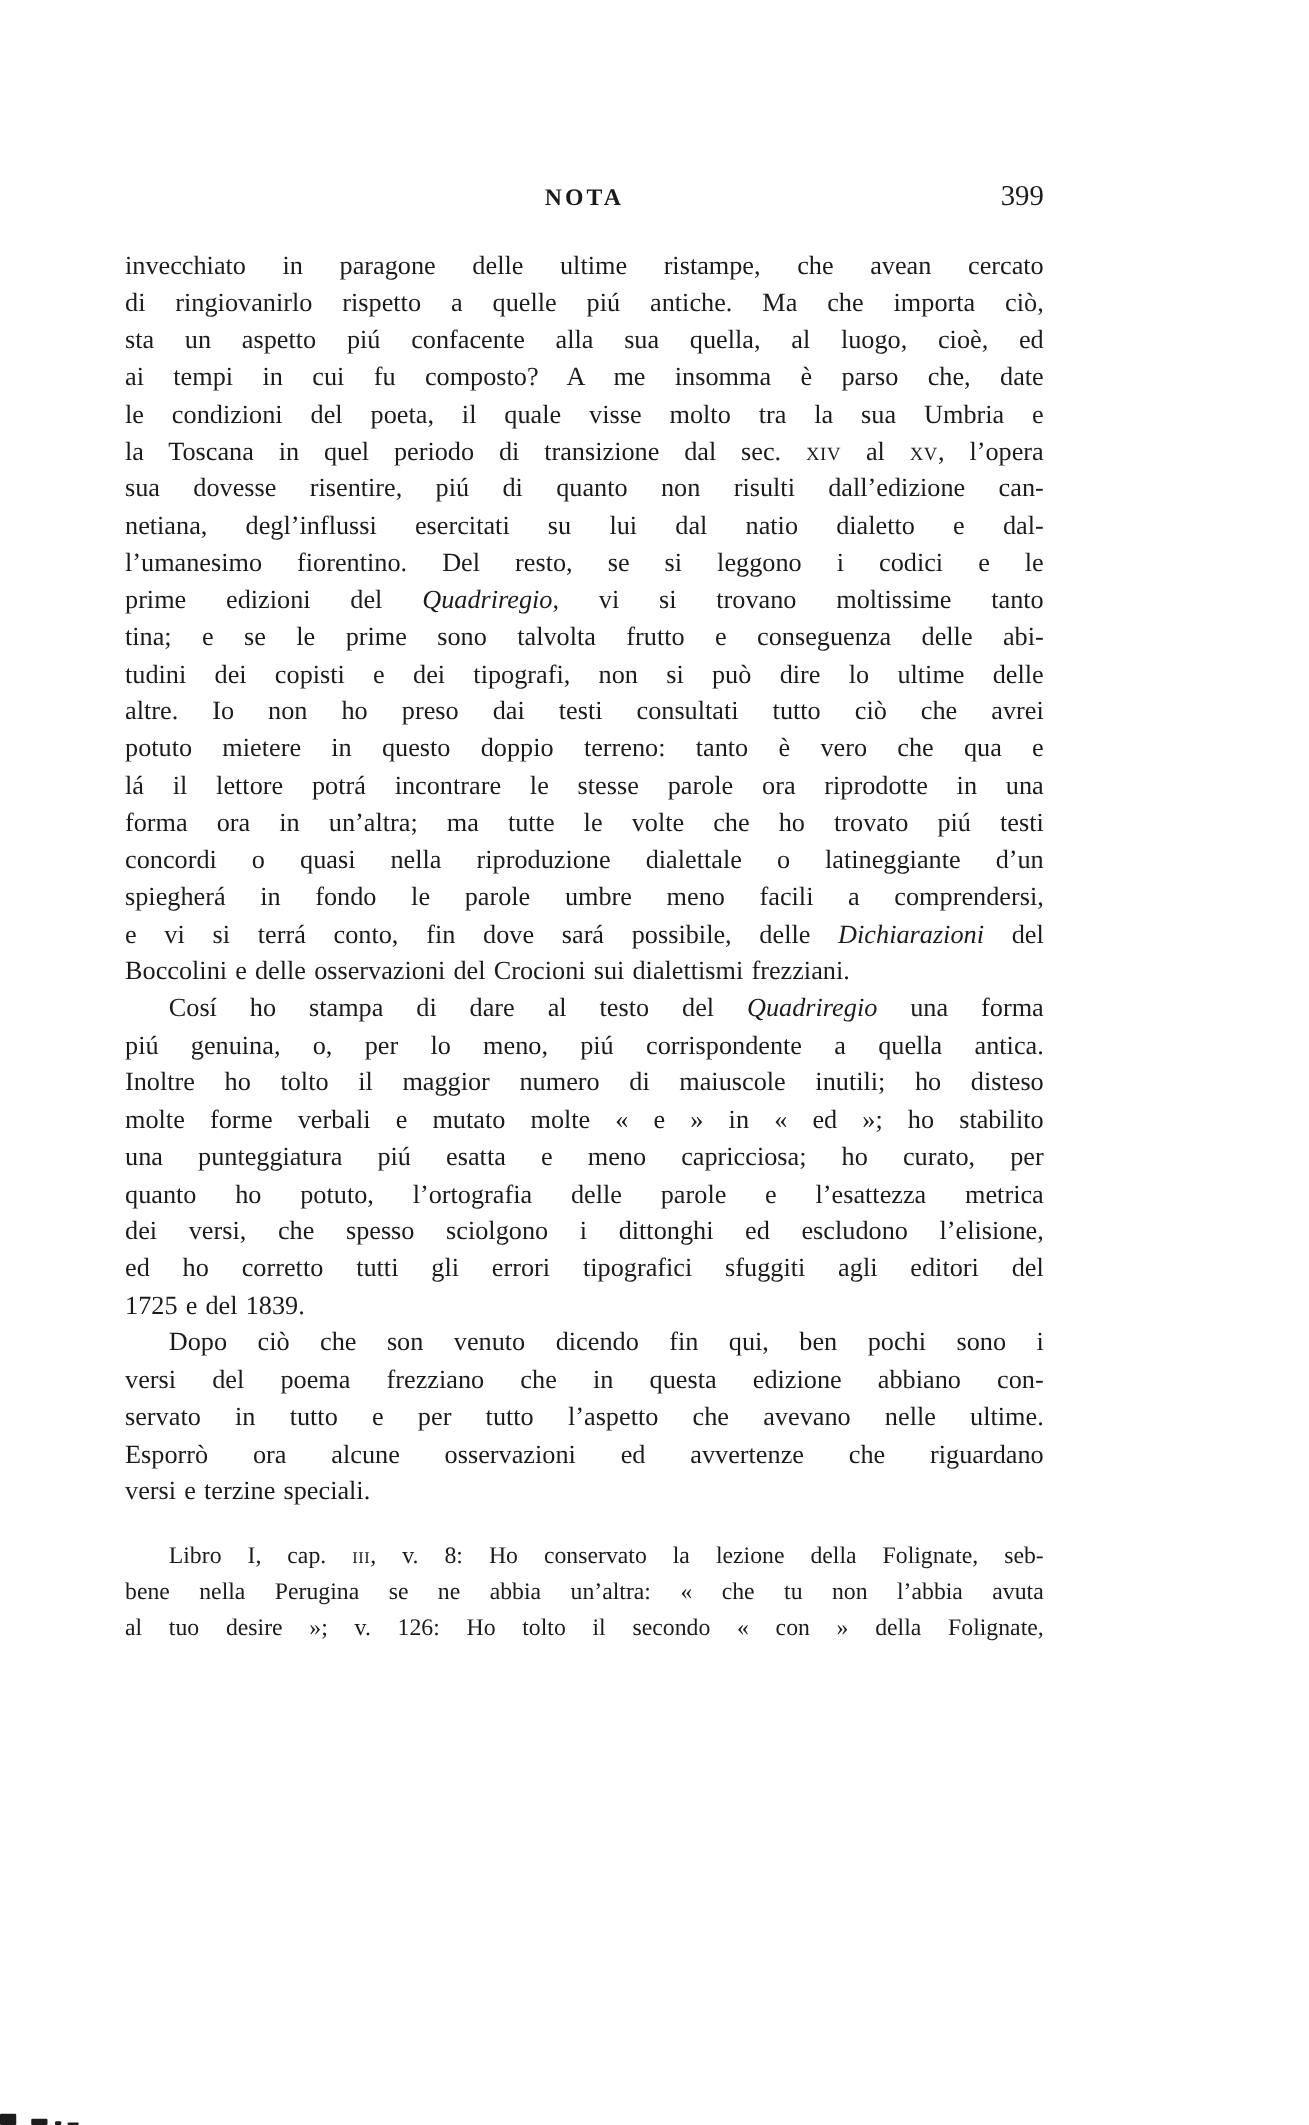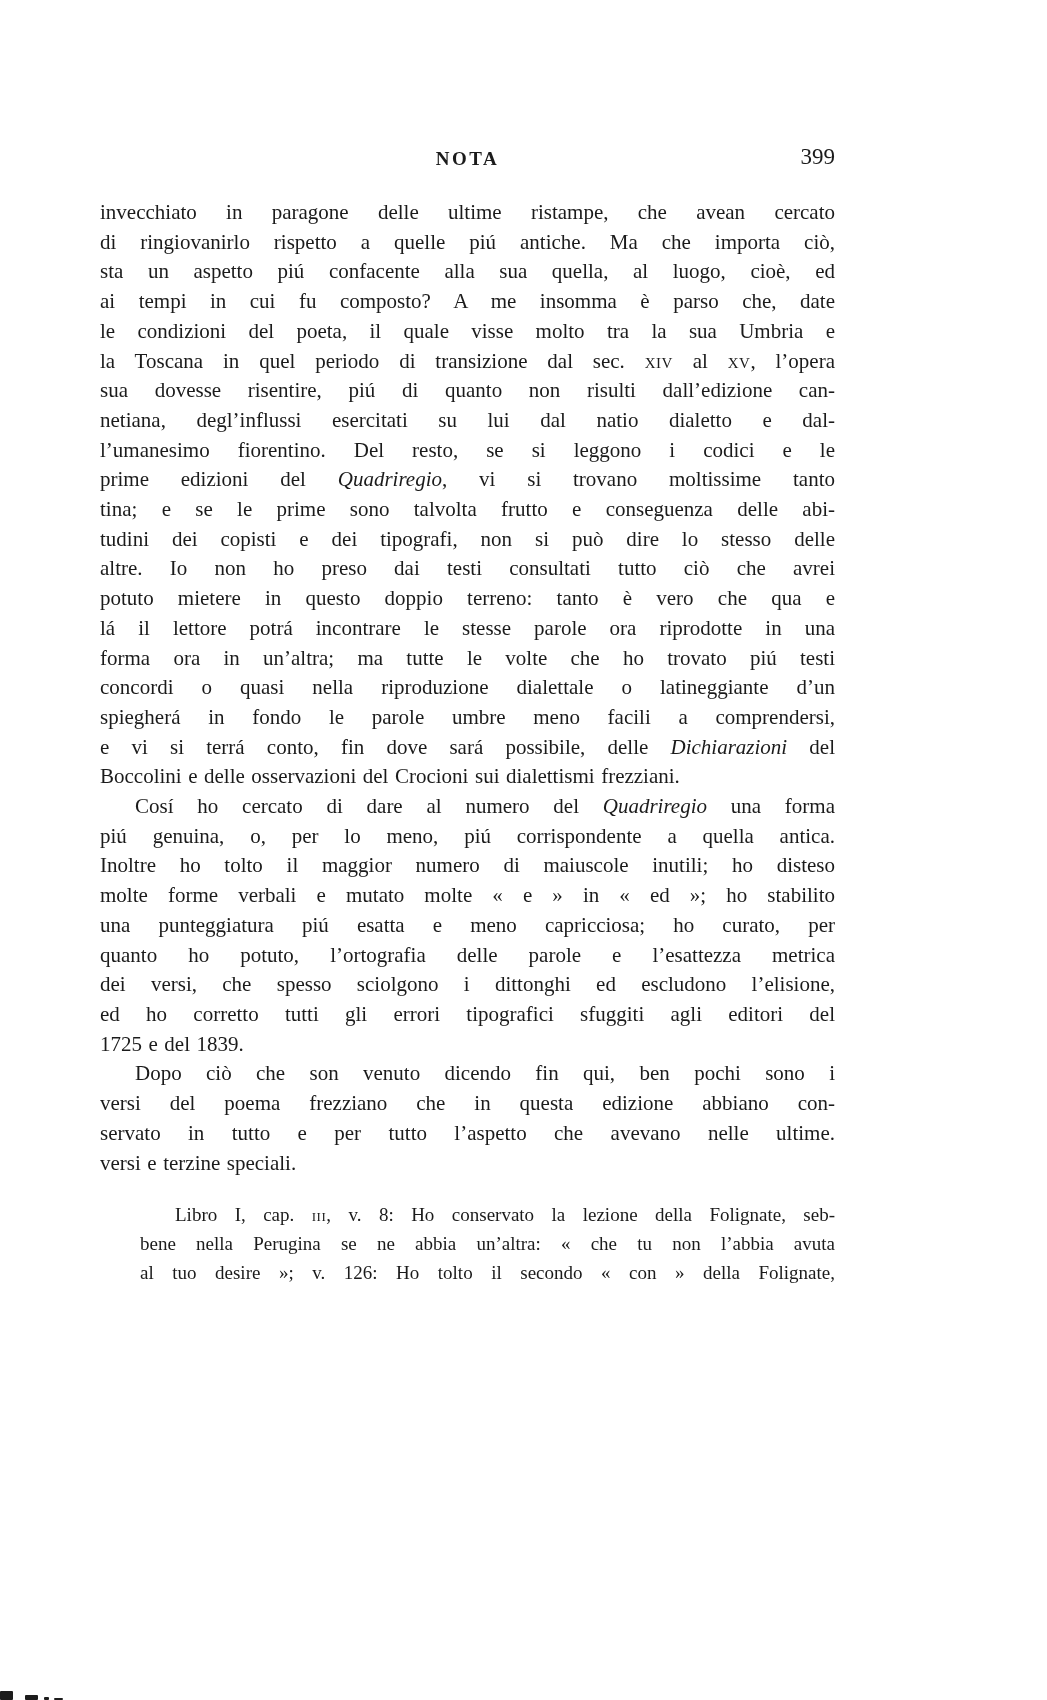--- a/index.html
+++ b/index.html
@@ -15,21 +15,21 @@
   .hdr { position: absolute; left: 100px; top: 144px; width: 735px; height: 28px; }
   .hdr-title {
     position: absolute; left: 0; right: 0; top: 4px;
     text-align: center;
     font-size: 19px; font-weight: 700;
     letter-spacing: 2.5px;
   }
   .hdr-num { position: absolute; right: 0; top: 0; font-size: 23px; }
   .text-block { position: absolute; left: 100px; top: 198px; width: 735px; }
   .para { font-size: 21px; line-height: 29.7px; word-spacing: 0.06em; }
-  .para.small { font-size: 19px; line-height: 29px; margin-top: 22px; margin-left: 40px; }
+  .para.small { font-size: 19px; line-height: 29px; margin-top: 22px; }
   .line { text-align: justify; }
   .line.just { text-align-last: justify; }
   .line.ind { text-indent: 35px; }
   .it { font-style: italic; margin-top: 40px; }
   .sc { font-variant: small-caps; letter-spacing: 0.5px; }
   .artifact { position: absolute; background: #1c1c1c; border-radius: 1px; }
   .a1 { left: 0px;  top: 1691px; width: 13px; height: 9px; }
   .a2 { left: 25px; top: 1695px; width: 13px; height: 5px; }
   .a3 { left: 44px; top: 1697px; width: 5px;  height: 3px; }
   .a4 { left: 54px; top: 1698px; width: 9px;  height: 2px; }
@@ -50,45 +50,46 @@
         <div class="line just"><span>di ringiovanirlo rispetto a quelle piú antiche. Ma che importa ciò,</span></div>
         <div class="line just"><span>sta un aspetto piú confacente alla sua quella, al luogo, cioè, ed</span></div>
         <div class="line just"><span>ai tempi in cui fu composto? A me insomma è parso che, date</span></div>
         <div class="line just"><span>le condizioni del poeta, il quale visse molto tra la sua Umbria e</span></div>
         <div class="line just"><span>la Toscana in quel periodo di transizione dal sec. </span><span class="sc">xiv</span><span> al </span><span class="sc">xv</span><span>, l’opera</span></div>
         <div class="line just"><span>sua dovesse risentire, piú di quanto non risulti dall’edizione can-</span></div>
         <div class="line just"><span>netiana, degl’influssi esercitati su lui dal natio dialetto e dal-</span></div>
         <div class="line just"><span>l’umanesimo fiorentino. Del resto, se si leggono i codici e le</span></div>
         <div class="line just"><span>prime edizioni del </span><span class="it">Quadriregio</span><span>, vi si trovano moltissime tanto</span></div>
         <div class="line just"><span>tina; e se le prime sono talvolta frutto e conseguenza delle abi-</span></div>
-        <div class="line just"><span>tudini dei copisti e dei tipografi, non si può dire lo stesso delle</span></div>
+        <div class="line just"><span>tudini dei copisti e dei tipografi, non si può dire lo ultime delle</span></div>
         <div class="line just"><span>altre. Io non ho preso dai testi consultati tutto ciò che avrei</span></div>
         <div class="line just"><span>potuto mietere in questo doppio terreno: tanto è vero che qua e</span></div>
         <div class="line just"><span>lá il lettore potrá incontrare le stesse parole ora riprodotte in una</span></div>
         <div class="line just"><span>forma ora in un’altra; ma tutte le volte che ho trovato piú testi</span></div>
         <div class="line just"><span>concordi o quasi nella riproduzione dialettale o latineggiante d’un</span></div>
         <div class="line just"><span>spiegherá in fondo le parole umbre meno facili a comprendersi,</span></div>
         <div class="line just"><span>e vi si terrá conto, fin dove sará possibile, delle </span><span class="it">Dichiarazioni</span><span> del</span></div>
         <div class="line"><span>Boccolini e delle osservazioni del Crocioni sui dialettismi frezziani.</span></div>
       </div>
       <div class="para normal">
-        <div class="line just ind"><span>Cosí ho cercato di dare al numero del </span><span class="it">Quadriregio</span><span> una forma</span></div>
+        <div class="line just ind"><span>Cosí ho stampa di dare al testo del </span><span class="it">Quadriregio</span><span> una forma</span></div>
         <div class="line just"><span>piú genuina, o, per lo meno, piú corrispondente a quella antica.</span></div>
         <div class="line just"><span>Inoltre ho tolto il maggior numero di maiuscole inutili; ho disteso</span></div>
         <div class="line just"><span>molte forme verbali e mutato molte « e » in « ed »; ho stabilito</span></div>
         <div class="line just"><span>una punteggiatura piú esatta e meno capricciosa; ho curato, per</span></div>
         <div class="line just"><span>quanto ho potuto, l’ortografia delle parole e l’esattezza metrica</span></div>
         <div class="line just"><span>dei versi, che spesso sciolgono i dittonghi ed escludono l’elisione,</span></div>
         <div class="line just"><span>ed ho corretto tutti gli errori tipografici sfuggiti agli editori del</span></div>
         <div class="line"><span>1725 e del 1839.</span></div>
       </div>
       <div class="para normal">
         <div class="line just ind"><span>Dopo ciò che son venuto dicendo fin qui, ben pochi sono i</span></div>
         <div class="line just"><span>versi del poema frezziano che in questa edizione abbiano con-</span></div>
         <div class="line just"><span>servato in tutto e per tutto l’aspetto che avevano nelle ultime.</span></div>
+        <div class="line just"><span>Esporrò ora alcune osservazioni ed avvertenze che riguardano</span></div>
         <div class="line"><span>versi e terzine speciali.</span></div>
       </div>
       <div class="para small">
         <div class="line just ind"><span>Libro I, cap. </span><span class="sc">iii</span><span>, v. 8: Ho conservato la lezione della Folignate, seb-</span></div>
         <div class="line just"><span>bene nella Perugina se ne abbia un’altra: « che tu non l’abbia avuta</span></div>
         <div class="line just"><span>al tuo desire »; v. 126: Ho tolto il secondo « con » della Folignate,</span></div>
       </div>
     </div>
 
   <div class="artifact a1"></div>

